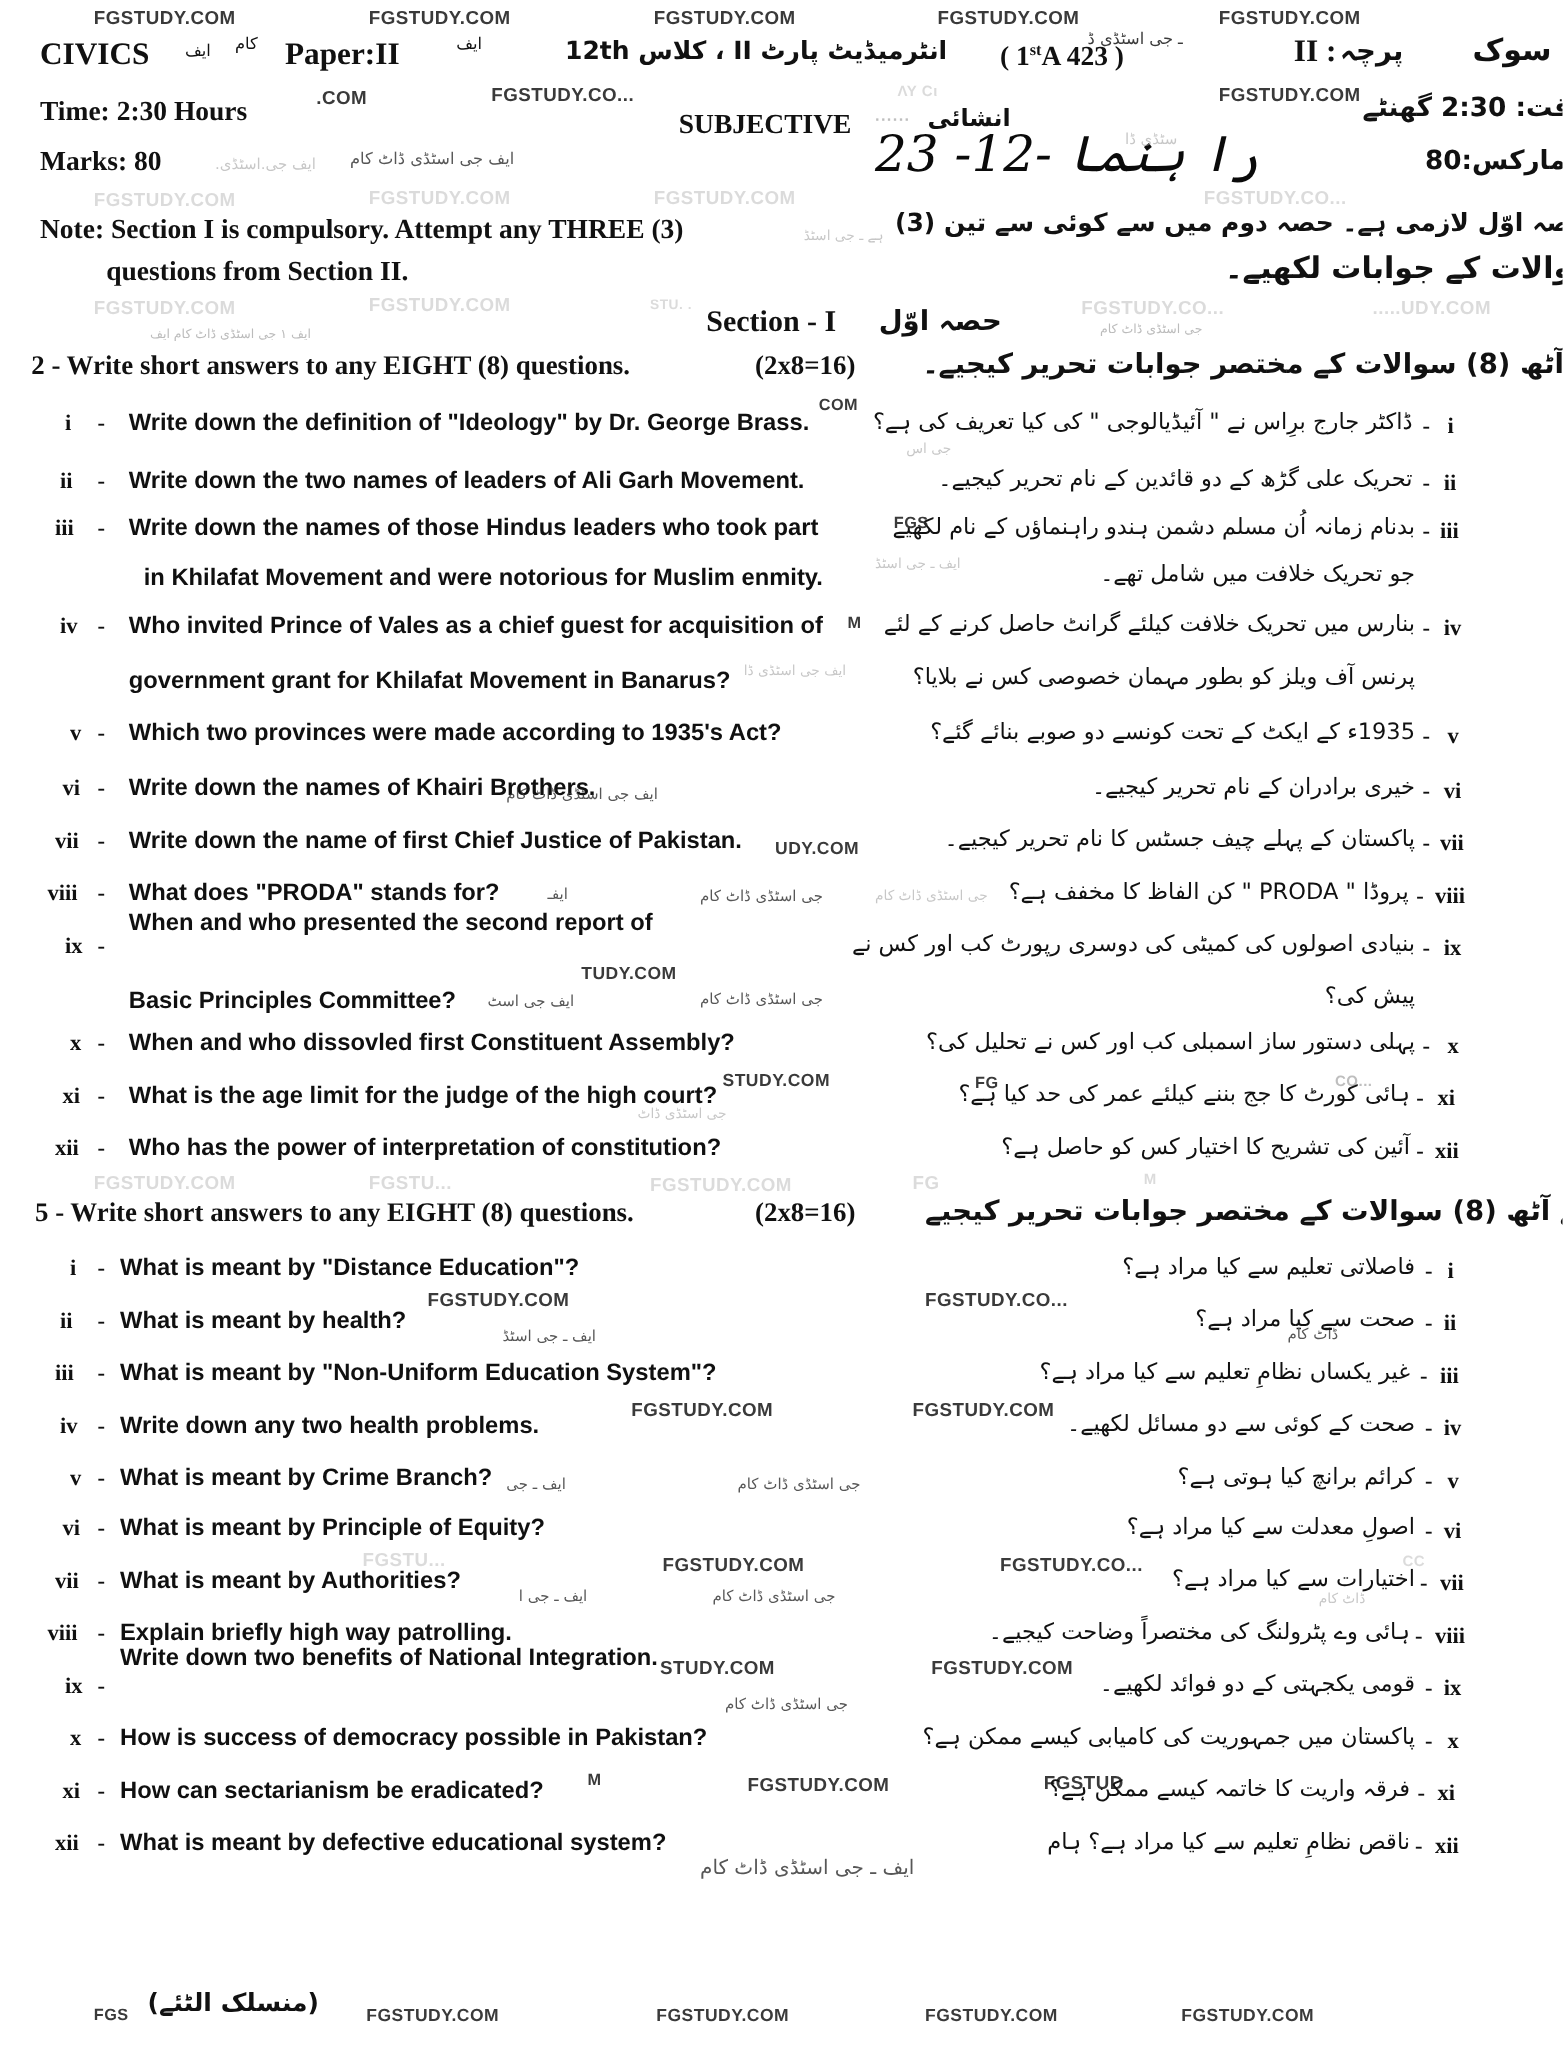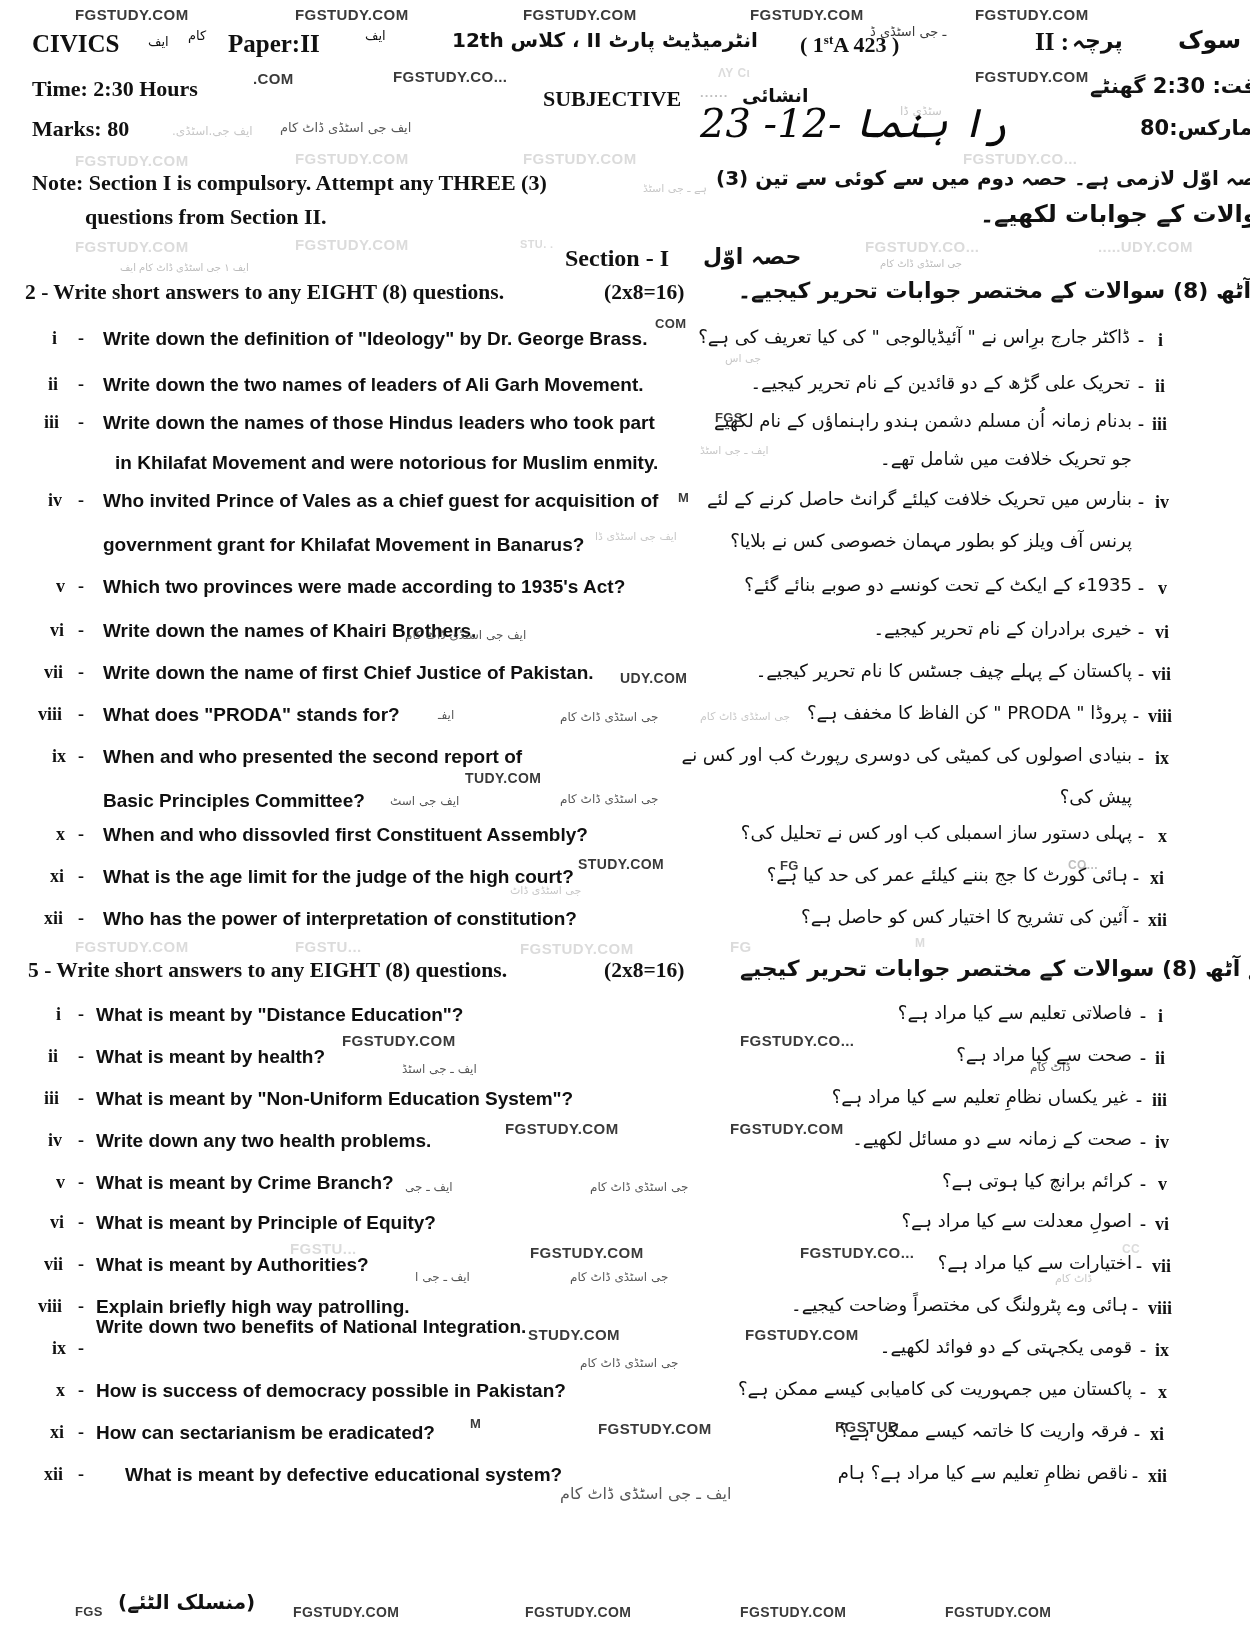--- a/index.html
+++ b/index.html
@@ -204,21 +204,21 @@
   <div class="abs qitem-en" style="left:103px;top:704px;">What does "PRODA" stands for?</div>
   <div class="abs wmu" style="left:438px;top:708px;font-size:12px;">ایفـ</div>
   <div class="abs wmu" style="left:560px;top:710px;font-size:12px;">جی اسٹڈی ڈاٹ کام</div>
   <div class="abs wmu faint" style="left:700px;top:710px;font-size:11px;">جی اسٹڈی ڈاٹ کام</div>
   <div class="abs rn" style="left:1148px;top:706px;">viii</div>
   <div class="abs rn" style="left:1133px;top:706px;">-</div>
   <div class="abs urdu-line" style="left:835px;top:702px;width:292px;">پروڈا " PRODA " کن الفاظ کا مخفف ہے؟</div>
 
   <div class="abs rn" style="left:52px;top:746px;">ix</div>
   <div class="abs rn" style="left:78px;top:746px;">-</div>
-  <div class="abs qitem-en" style="left:103px;top:746px;text-align:center;">When and who presented the second report of</div>
+  <div class="abs qitem-en" style="left:103px;top:728px;text-align:center;">When and who presented the second report of</div>
   <div class="abs qitem-en" style="left:103px;top:790px;">Basic Principles Committee?</div>
   <div class="abs wm f" style="left:465px;top:770px;font-size:14px;">TUDY.COM</div>
   <div class="abs wmu" style="left:390px;top:794px;font-size:12px;">ایف جی اسٹ</div>
   <div class="abs wmu" style="left:560px;top:792px;font-size:12px;">جی اسٹڈی ڈاٹ کام</div>
   <div class="abs rn" style="left:1155px;top:748px;">ix</div>
   <div class="abs rn" style="left:1138px;top:748px;">-</div>
   <div class="abs urdu-line" style="left:768px;top:744px;width:364px;">بنیادی اصولوں کی کمیٹی کی دوسری رپورٹ کب اور کس نے</div>
   <div class="abs urdu-line" style="left:990px;top:786px;width:142px;">پیش کی؟</div>
 
   <div class="abs rn" style="left:56px;top:824px;">x</div>
@@ -285,21 +285,21 @@
   <div class="abs rn" style="left:1136px;top:1090px;">-</div>
   <div class="abs urdu-line" style="left:868px;top:1086px;width:260px;">غیر یکساں نظامِ تعلیم سے کیا مراد ہے؟</div>
 
   <div class="abs rn" style="left:48px;top:1130px;">iv</div>
   <div class="abs rn" style="left:78px;top:1130px;">-</div>
   <div class="abs qitem-en" style="left:96px;top:1130px;">Write down any two health problems.</div>
   <div class="abs wm f" style="left:505px;top:1120px;">FGSTUDY.COM</div>
   <div class="abs wm f" style="left:730px;top:1120px;">FGSTUDY.COM</div>
   <div class="abs rn" style="left:1155px;top:1132px;">iv</div>
   <div class="abs rn" style="left:1140px;top:1132px;">-</div>
-  <div class="abs urdu-line" style="left:900px;top:1128px;width:232px;">صحت کے زمانہ سے دو مسائل لکھیے۔</div>
+  <div class="abs urdu-line" style="left:900px;top:1128px;width:232px;">صحت کے کوئی سے دو مسائل لکھیے۔</div>
 
   <div class="abs rn" style="left:56px;top:1172px;">v</div>
   <div class="abs rn" style="left:78px;top:1172px;">-</div>
   <div class="abs qitem-en" style="left:96px;top:1172px;">What is meant by Crime Branch?</div>
   <div class="abs wmu" style="left:405px;top:1180px;font-size:12px;">ایف ـ جی</div>
   <div class="abs wmu" style="left:590px;top:1180px;font-size:12px;">جی اسٹڈی ڈاٹ کام</div>
   <div class="abs rn" style="left:1158px;top:1174px;">v</div>
   <div class="abs rn" style="left:1140px;top:1174px;">-</div>
   <div class="abs urdu-line" style="left:942px;top:1170px;width:190px;">کرائم برانچ کیا ہوتی ہے؟</div>
 
@@ -353,21 +353,21 @@
   <div class="abs qitem-en" style="left:96px;top:1422px;">How can sectarianism be eradicated?</div>
   <div class="abs wm f" style="left:470px;top:1416px;font-size:13px;">M</div>
   <div class="abs wm f" style="left:598px;top:1420px;">FGSTUDY.COM</div>
   <div class="abs wm f" style="left:835px;top:1418px;">FGSTUD</div>
   <div class="abs rn" style="left:1150px;top:1424px;">xi</div>
   <div class="abs rn" style="left:1134px;top:1424px;">-</div>
   <div class="abs urdu-line" style="left:900px;top:1420px;width:228px;">فرقہ واریت کا خاتمہ کیسے ممکن ہے؟</div>
 
   <div class="abs rn" style="left:44px;top:1464px;">xii</div>
   <div class="abs rn" style="left:78px;top:1464px;">-</div>
-  <div class="abs qitem-en" style="left:96px;top:1464px;margin-left:29px;">What is meant by defective educational system?</div>
+  <div class="abs qitem-en" style="left:96px;top:1464px;">What is meant by defective educational system?</div>
   <div class="abs wmu" style="left:560px;top:1484px;font-size:16px;">ایف ـ جی اسٹڈی ڈاٹ کام</div>
   <div class="abs rn" style="left:1148px;top:1466px;">xii</div>
   <div class="abs rn" style="left:1132px;top:1466px;">-</div>
   <div class="abs urdu-line" style="left:878px;top:1462px;width:250px;">ناقص نظامِ تعلیم سے کیا مراد ہے؟ ہام</div>
 </div>
 
 <div>
   <div class="abs wm f" style="left:75px;top:1604px;font-size:13px;">FGS</div>
   <div class="abs urdu-head" style="left:118px;top:1590px;font-size:20px;">(منسلک الٹئے)</div>
   <div class="abs wm f" style="left:293px;top:1604px;font-size:14px;">FGSTUDY.COM</div>

